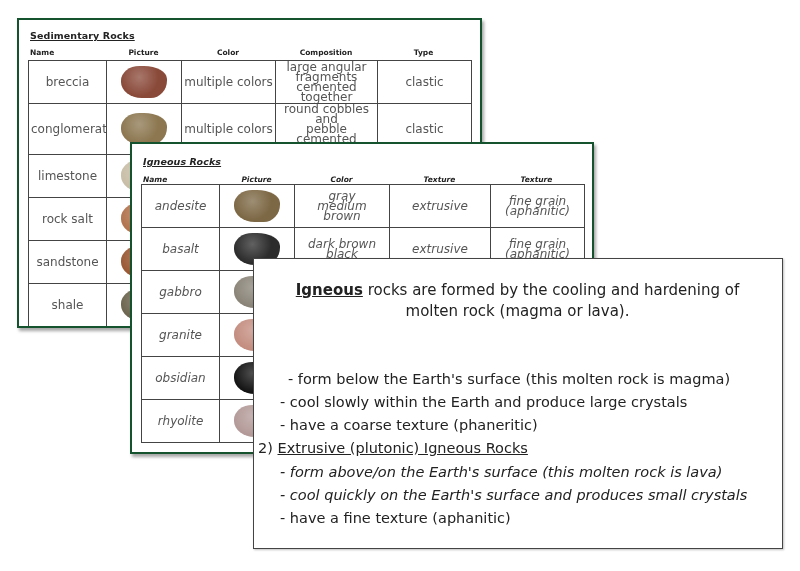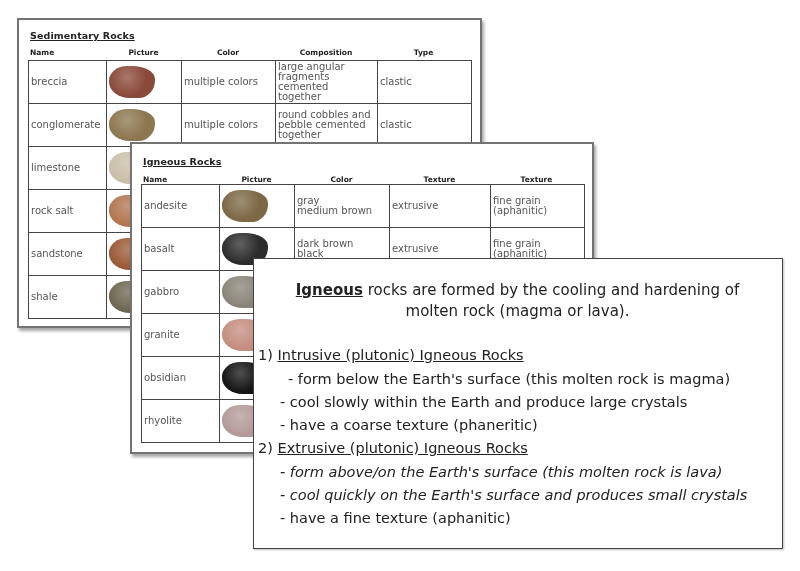--- a/index.html
+++ b/index.html
@@ -2,21 +2,21 @@
 <html><head>
   <meta charset="utf-8">
   <style>
     * { box-sizing: border-box; margin: 0; padding: 0; }
     html, body { width: 800px; height: 571px; background: #ffffff; overflow: hidden; }
     body { position: relative; font-family: "DejaVu Sans", sans-serif; color: #333; }
 
     .card {
       position: absolute;
       background: #ffffff;
-      border: 2px solid #737373;
+      border: 2px solid #14532d;
       box-shadow: 2px 3px 3px rgba(0,0,0,0.35);
       overflow: hidden;
     }
     .card-title {
       position: absolute;
       font-size: 9.5px;
       font-weight: bold;
       text-decoration: underline;
       color: #222;
       letter-spacing: 0.1px;
@@ -28,22 +28,23 @@
       color: #222;
       text-align: center;
     }
     table.rock-table {
       position: absolute;
       border-collapse: collapse;
       table-layout: fixed;
     }
     table.rock-table td {
       border: 1px solid #444;
-      font-size: 10px;
+      font-size: 12px;
       color: #555;
+      text-align: center;
       vertical-align: middle;
       line-height: 10px;
       overflow: hidden;
       padding: 0 2px;
       white-space: pre-line;
     }
     .rock {
       display: inline-block;
       width: 46px;
       height: 32px;
@@ -139,21 +140,21 @@
           <td>shale</td>
           <td><span class="rock" style="background: radial-gradient(circle at 40% 35%, rgba(255, 255, 255, 0.25), transparent 55%), rgb(109, 102, 80);"></span></td>
           <td></td>
           <td></td>
           <td></td>
         </tr>
       </tbody>
   </table>
 </div>
 
-<div class="card" id="ign-card" style="left:130px; top:142px; width:464px; height:312px;">
+<div class="card" id="ign-card" style="left:130px; top:142px; width:464px; height:312px;font-style:italic;">
   <div class="card-title" style="left:11px; top:12px;">Igneous Rocks</div>
 
   <div class="hdr" style="left:11px; top:31px; text-align:left;">Name</div>
   <div class="hdr" style="left:87px; top:31px; width:75px;">Picture</div>
   <div class="hdr" style="left:162px; top:31px; width:95px;">Color</div>
   <div class="hdr" style="left:257px; top:31px; width:101px;">Texture</div>
   <div class="hdr" style="left:358px; top:31px; width:93px;">Texture</div>
 
   <table class="rock-table" style="left:9px; top:40px; width:443px;">
     <colgroup>
@@ -213,24 +214,20 @@
       </tbody>
   </table>
 </div>
 
 <div class="card" id="text-card">
   <div class="intro">
     <span class="kw">Igneous</span><span> rocks are formed by the cooling and hardening of</span><br>
     <span>molten rock (magma or lava).</span>
   </div>
 
-  <div class="line" style="left:4px; top:87px;">
-    <span>1)</span>
-    <span class="u">Intrusive (plutonic) Igneous Rocks</span>
-  </div>
   <div class="line" style="left:34px; top:111px;">- form below the Earth's surface (this molten rock is magma)</div>
   <div class="line" style="left:26px; top:134px;">- cool slowly within the Earth and produce large crystals</div>
   <div class="line" style="left:26px; top:157px;">- have a coarse texture (phaneritic)</div>
 
   <div class="line" style="left:4px; top:180px;">
     <span>2)</span>
     <span class="u">Extrusive (plutonic) Igneous Rocks</span>
   </div>
   <div class="line" style="left:26px; top:204px;font-style:italic;">- form above/on the Earth's surface (this molten rock is lava)</div>
   <div class="line" style="left:26px; top:227px;font-style:italic;">- cool quickly on the Earth's surface and  produces small crystals</div>

